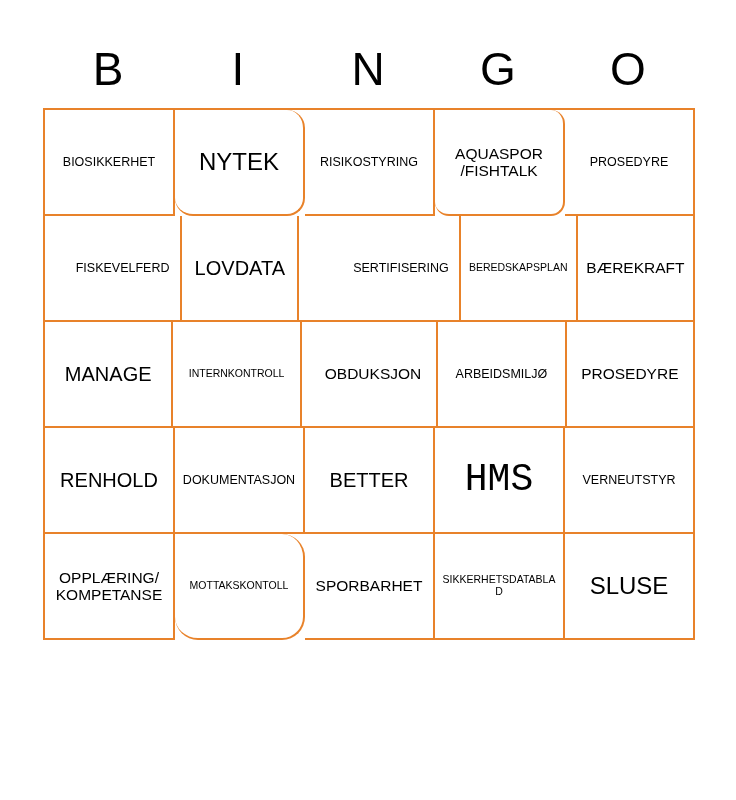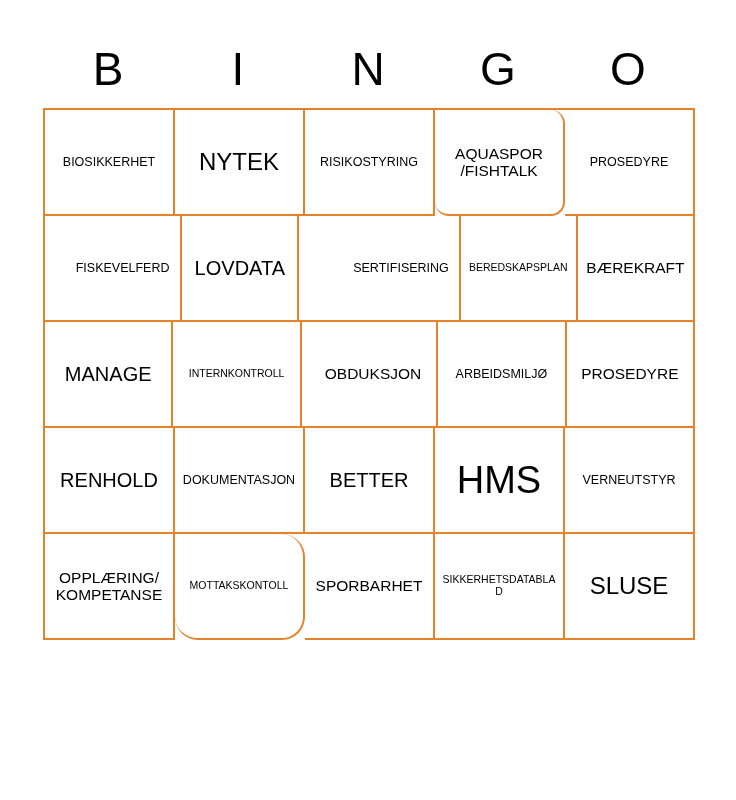--- a/index.html
+++ b/index.html
@@ -65,42 +65,42 @@
     width: 100%;
     line-height: 1.12;
     word-break: break-word;
   }
   
   .fs-xs { font-size: 10.5px; }
   .fs-s  { font-size: 12.5px; }
   .fs-m  { font-size: 15.5px; }
   .fs-l  { font-size: 20px; }
   .fs-xl { font-size: 24px; }
-  .fs-xxl{ font-size: 38px; }
+  .fs-xxl{ font-size: 38px; font-family: Liberation Mono, monospace; }
 </style>
 </head>
 <body>
 
 <div class="card">
 
   <div class="header-row">
     <div class="header-cell">B</div>
     <div class="header-cell">I</div>
     <div class="header-cell">N</div>
     <div class="header-cell">G</div>
     <div class="header-cell">O</div>
   </div>
 
   <div class="grid" style="border-color: rgb(232, 130, 42);">
 
     <div class="grid-row">
       <div class="cell" style="border-color: rgb(232, 130, 42);">
           <span class="cell-text fs-s">BIOSIKKERHET</span>
         </div>
-      <div class="cell" style="border-color: rgb(232, 130, 42);">
+      <div class="cell" style="border-color: rgb(232, 130, 42); border-radius: 18px;">
           <span class="cell-text fs-xl">NYTEK</span>
         </div>
       <div class="cell" style="border-color: rgb(232, 130, 42);">
           <span class="cell-text fs-s">RISIKOSTYRING</span>
         </div>
       <div class="cell" style="border-color: rgb(232, 130, 42); border-radius: 14px;">
           <span class="cell-text fs-m">AQUASPOR<br>/FISHTALK</span>
         </div>
       <div class="cell" style="border-color: rgb(232, 130, 42);">
           <span class="cell-text fs-s">PROSEDYRE</span>

